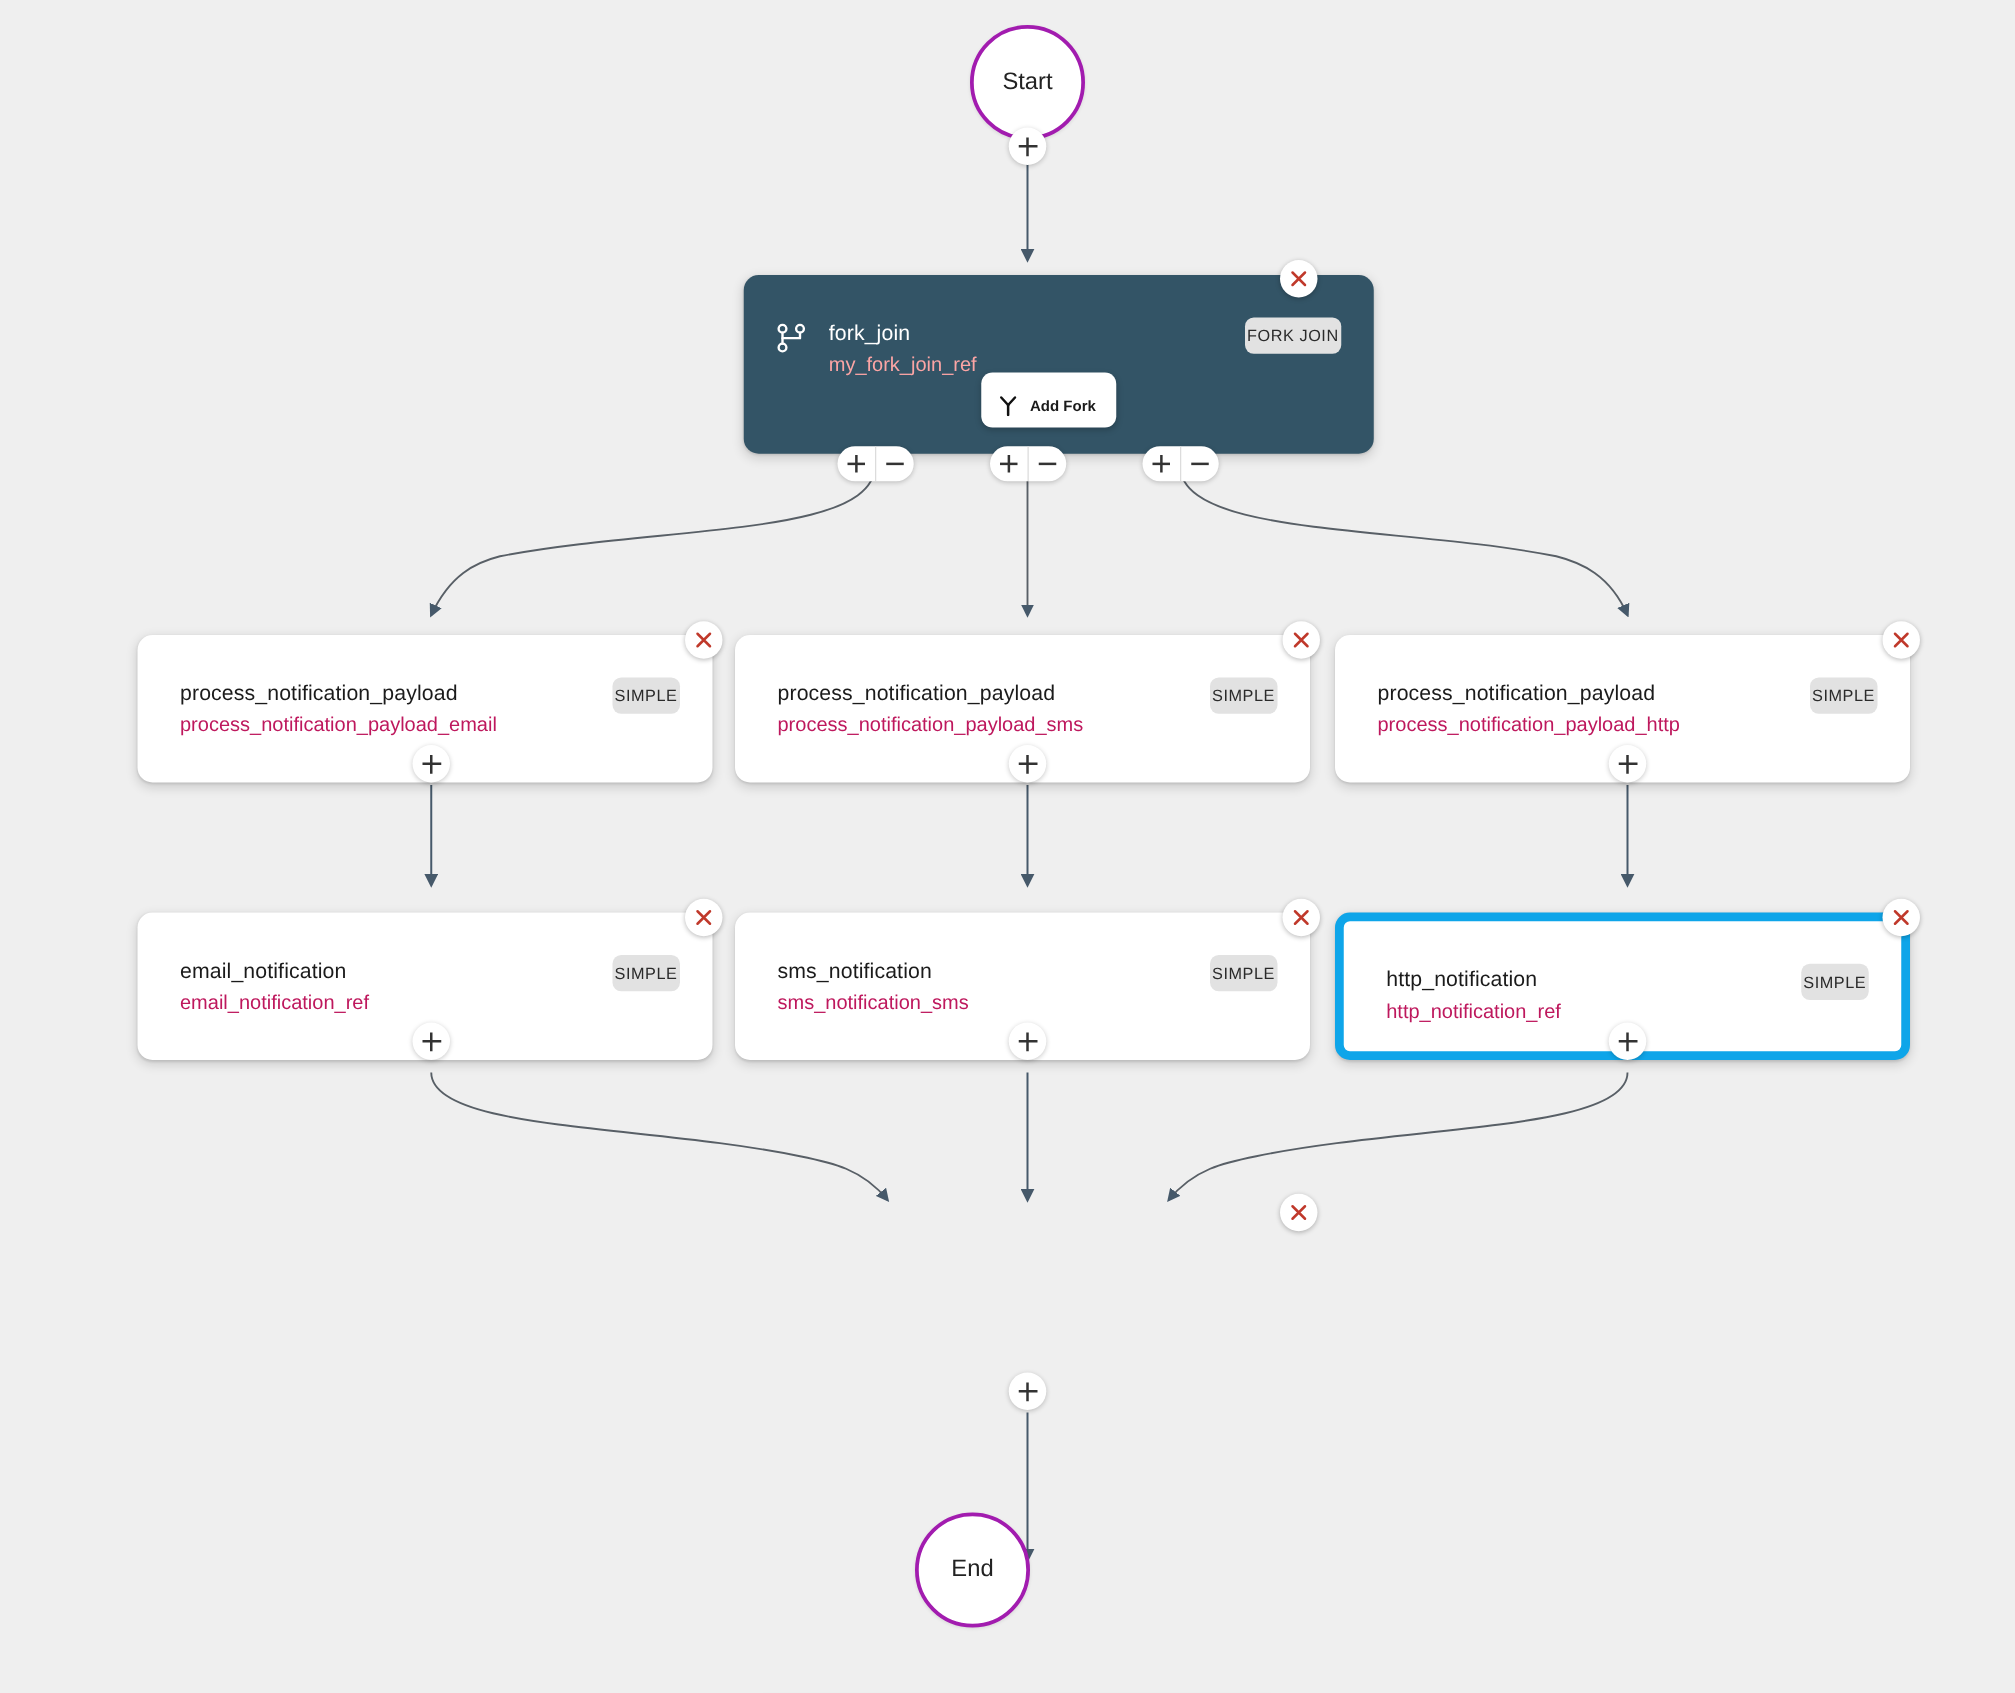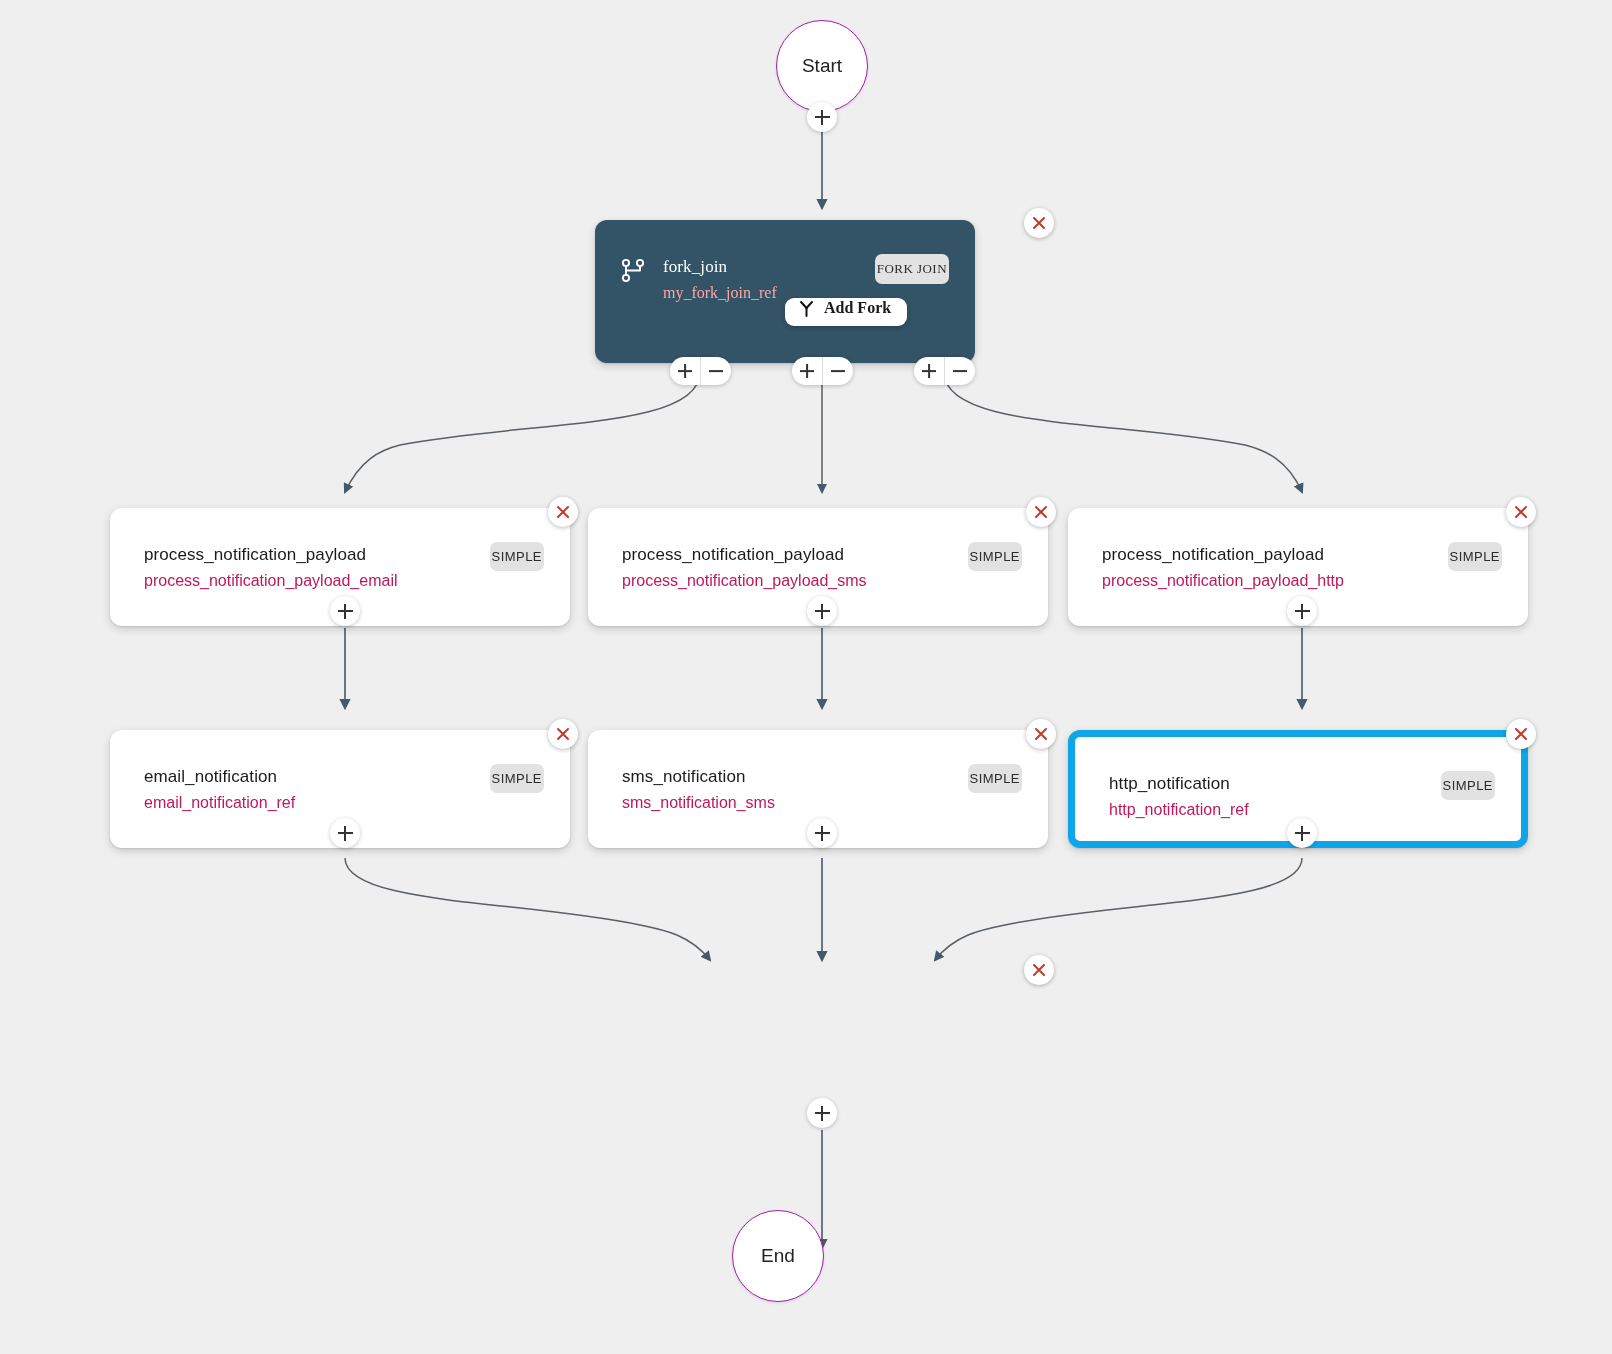--- a/index.html
+++ b/index.html
@@ -23,21 +23,21 @@
     pointer-events: none;
   }
 
   
   .terminal {
     position: absolute;
     width: 92px;
     height: 92px;
     border-radius: 50%;
     background: #ffffff;
-    border: 1px solid #a21caf;
+    border: 3px solid #a21caf;
     box-sizing: border-box;
     display: flex;
     align-items: center;
     justify-content: center;
     font-size: 19px;
     color: #222222;
     box-shadow: 0 1px 3px rgba(0,0,0,0.10);
   }
 
   
@@ -174,24 +174,24 @@
   .pm-btn.minus::before { width: 14px; height: 1.8px; transform: translate(-50%,-50%); }
 
   
   .add-fork-btn {
     position: absolute;
     display: flex;
     align-items: center;
     gap: 9px;
     background: #ffffff;
     border-radius: 9px;
-    padding: 1px 16px 9px 13px;
+    padding: 18px 16px 9px 13px;
     box-shadow: 0 2px 5px rgba(0,0,0,0.22);
     cursor: pointer;
-    font-size: 16px;
+    font-size: 12px;
     font-weight: bold;
     color: #1b1b1b;
     white-space: nowrap;
   }
   .add-fork-btn svg { display: block; }
 </style>
 </head>
 <body>
 
 <div id="canvas">
@@ -224,21 +224,21 @@
     <path d="M 1302 858 C 1302 905 1125 900 1005 925 C 980 930 955 935 935 960" stroke="#585f66" stroke-width="1.5" fill="none" marker-end="url(#arrow)"></path>
 
     <path d="M 822 1130 L 822 1248" stroke="#46596a" stroke-width="1.6" fill="none" marker-end="url(#arrow)"></path>
   </svg>
 
   <div class="terminal" style="left:776px; top:20px;">
     <span>Start</span>
   </div>
   <div class="plus-handle" style="left:807px; top:102px;"></div>
 
-  <div class="node dark" style="left:595px; top:220px; width:380px; height:143px;font-family:Liberation Serif, serif;">
+  <div class="node dark" style="left:595px; top:220px; width:504px; height:143px;">
     <div class="node-body">
       <span class="branch-icon">
         <svg width="24" height="26" viewBox="0 0 24 26" fill="none" stroke="#ffffff" stroke-width="1.9" stroke-linecap="round" stroke-linejoin="round">
           <circle cx="5" cy="5" r="3.1"></circle>
           <circle cx="19" cy="5" r="3.1"></circle>
           <circle cx="5" cy="20" r="3.1"></circle>
           <path d="M5 8.1 V16.9"></path>
           <path d="M5 12.5 H19 V8.1"></path>
         </svg>
       </span>

